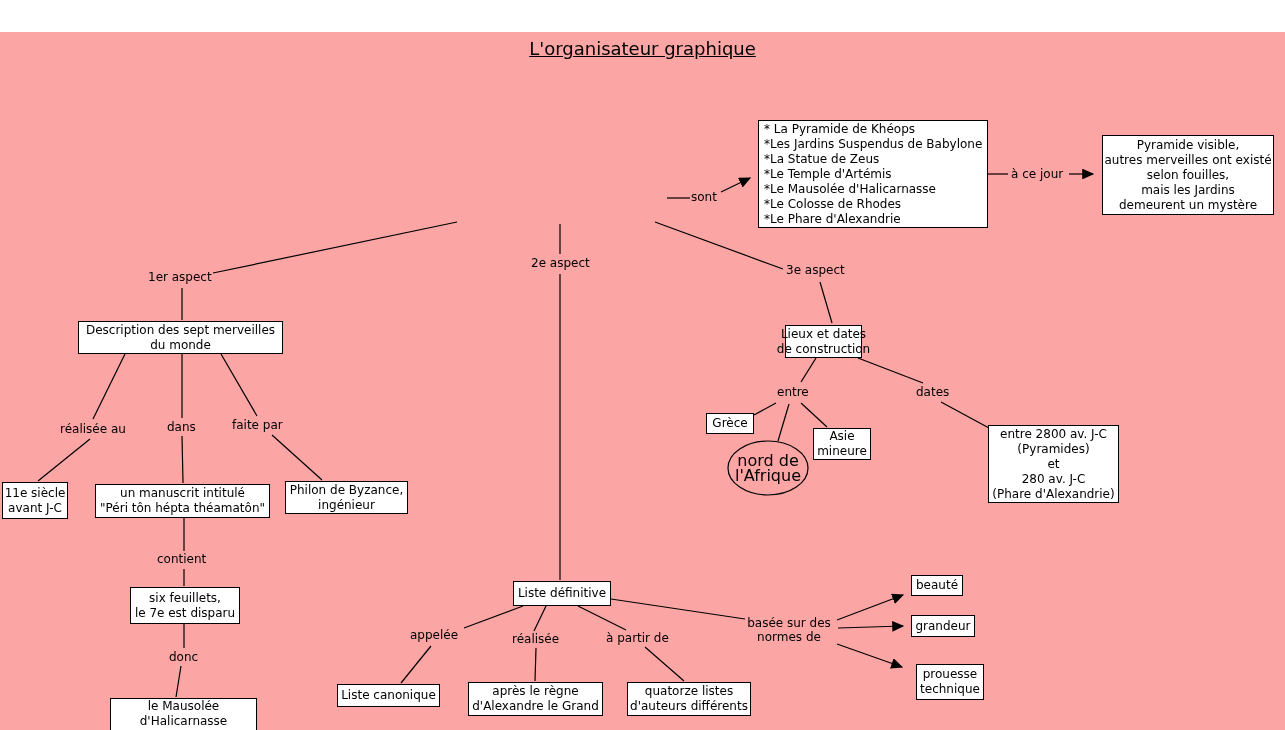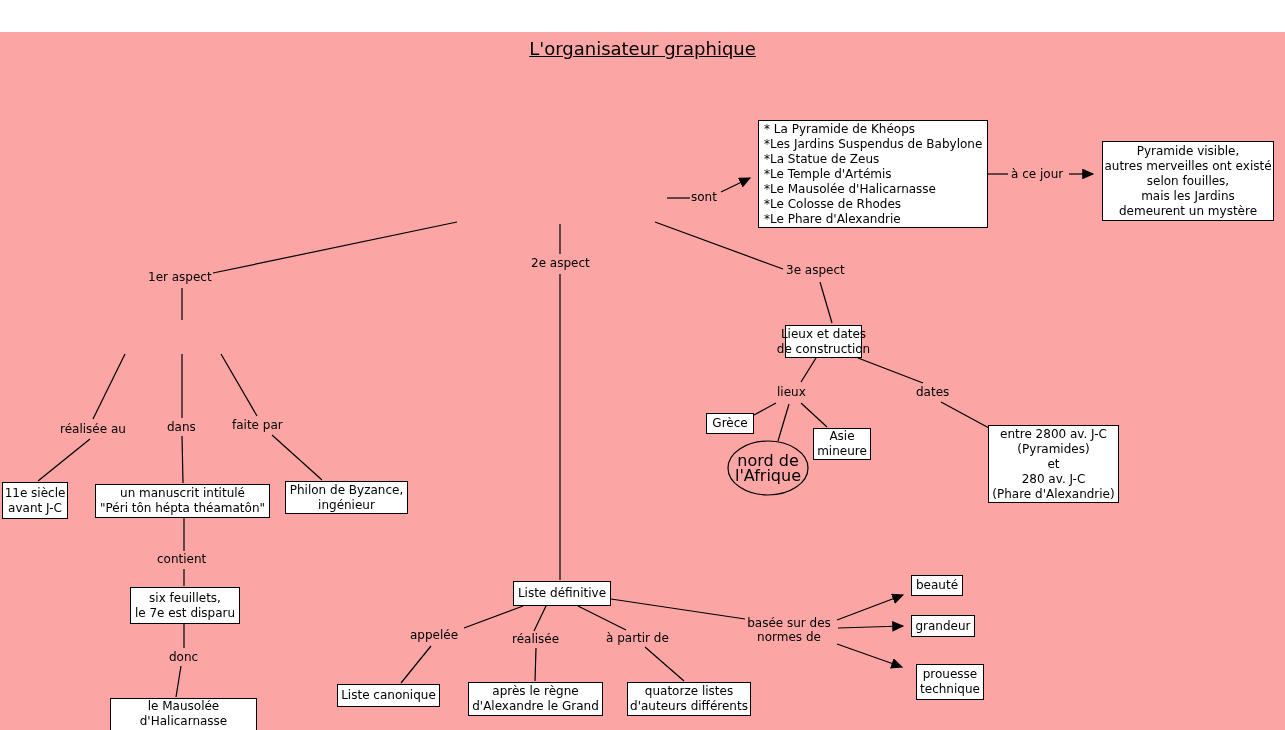--- a/index.html
+++ b/index.html
@@ -98,27 +98,29 @@
 
   <div class="lbl" style="left:691px; top:158px;">sont</div>
   <div class="box left" style="left:758px; top:88px; width:230px; height:108px;">* La Pyramide de Khéops
 *Les Jardins Suspendus de Babylone
 *La Statue de Zeus
 *Le Temple d'Artémis
 *Le Mausolée d'Halicarnasse
 *Le Colosse de Rhodes
 *Le Phare d'Alexandrie</div>
   <div class="lbl" style="left:1011px; top:135px;">à ce jour</div>
-  <div class="box" style="left:1102px; top:109px; width:172px; height:80px;">Pyramide visible,
+  <div class="box" style="left:1102px; top:103px; width:172px; height:80px;">Pyramide visible,
 autres merveilles ont existé
 selon fouilles,
 mais les Jardins
 demeurent un mystère</div>
 
   <div class="lbl" style="left:148px; top:238px;">1er aspect</div>
+  <div class="box" style="left:78px; top:289px; width:205px; height:33px;">Description des sept merveilles
+du monde</div>
   <div class="lbl" style="left:60px; top:390px;">réalisée au</div>
   <div class="lbl" style="left:167px; top:388px;">dans</div>
   <div class="lbl" style="left:232px; top:386px;">faite par</div>
   <div class="box" style="left:2px; top:450px; width:66px; height:37px;">11e siècle
 avant J-C</div>
   <div class="box" style="left:95px; top:452px; width:175px; height:34px;">un manuscrit intitulé
 "Péri tôn hépta théamatôn"</div>
   <div class="box" style="left:285px; top:449px; width:123px; height:33px;">Philon de Byzance,
 ingénieur</div>
   <div class="lbl" style="left:157px; top:520px;">contient</div>
@@ -143,21 +145,21 @@
   <div class="lbl center" style="left:745px; top:584px; width:88px;">basée sur des
 normes de</div>
   <div class="box" style="left:911px; top:543px; width:52px; height:21px;">beauté</div>
   <div class="box" style="left:911px; top:583px; width:64px; height:22px;">grandeur</div>
   <div class="box" style="left:916px; top:632px; width:68px; height:36px;">prouesse
 technique</div>
 
   <div class="lbl" style="left:786px; top:231px;">3e aspect</div>
   <div class="box" style="left:785px; top:293px; width:77px; height:33px;">Lieux et dates
 de construction</div>
-  <div class="lbl" style="left:777px; top:353px;">lieux</div>
+  <div class="lbl" style="left:777px; top:353px;">entre</div>
   <div class="lbl" style="left:916px; top:353px;">dates</div>
   <div class="box" style="left:706px; top:381px; width:48px; height:21px;">Grèce</div>
   <div class="floating-text" style="left:728px; top:421px; width:80px;">nord de
 l'Afrique</div>
   <div class="box" style="left:813px; top:396px; width:58px; height:32px;">Asie
 mineure</div>
   <div class="box" style="left:988px; top:393px; width:131px; height:78px;">entre 2800 av. J-C
 (Pyramides)
 et
 280 av. J-C

